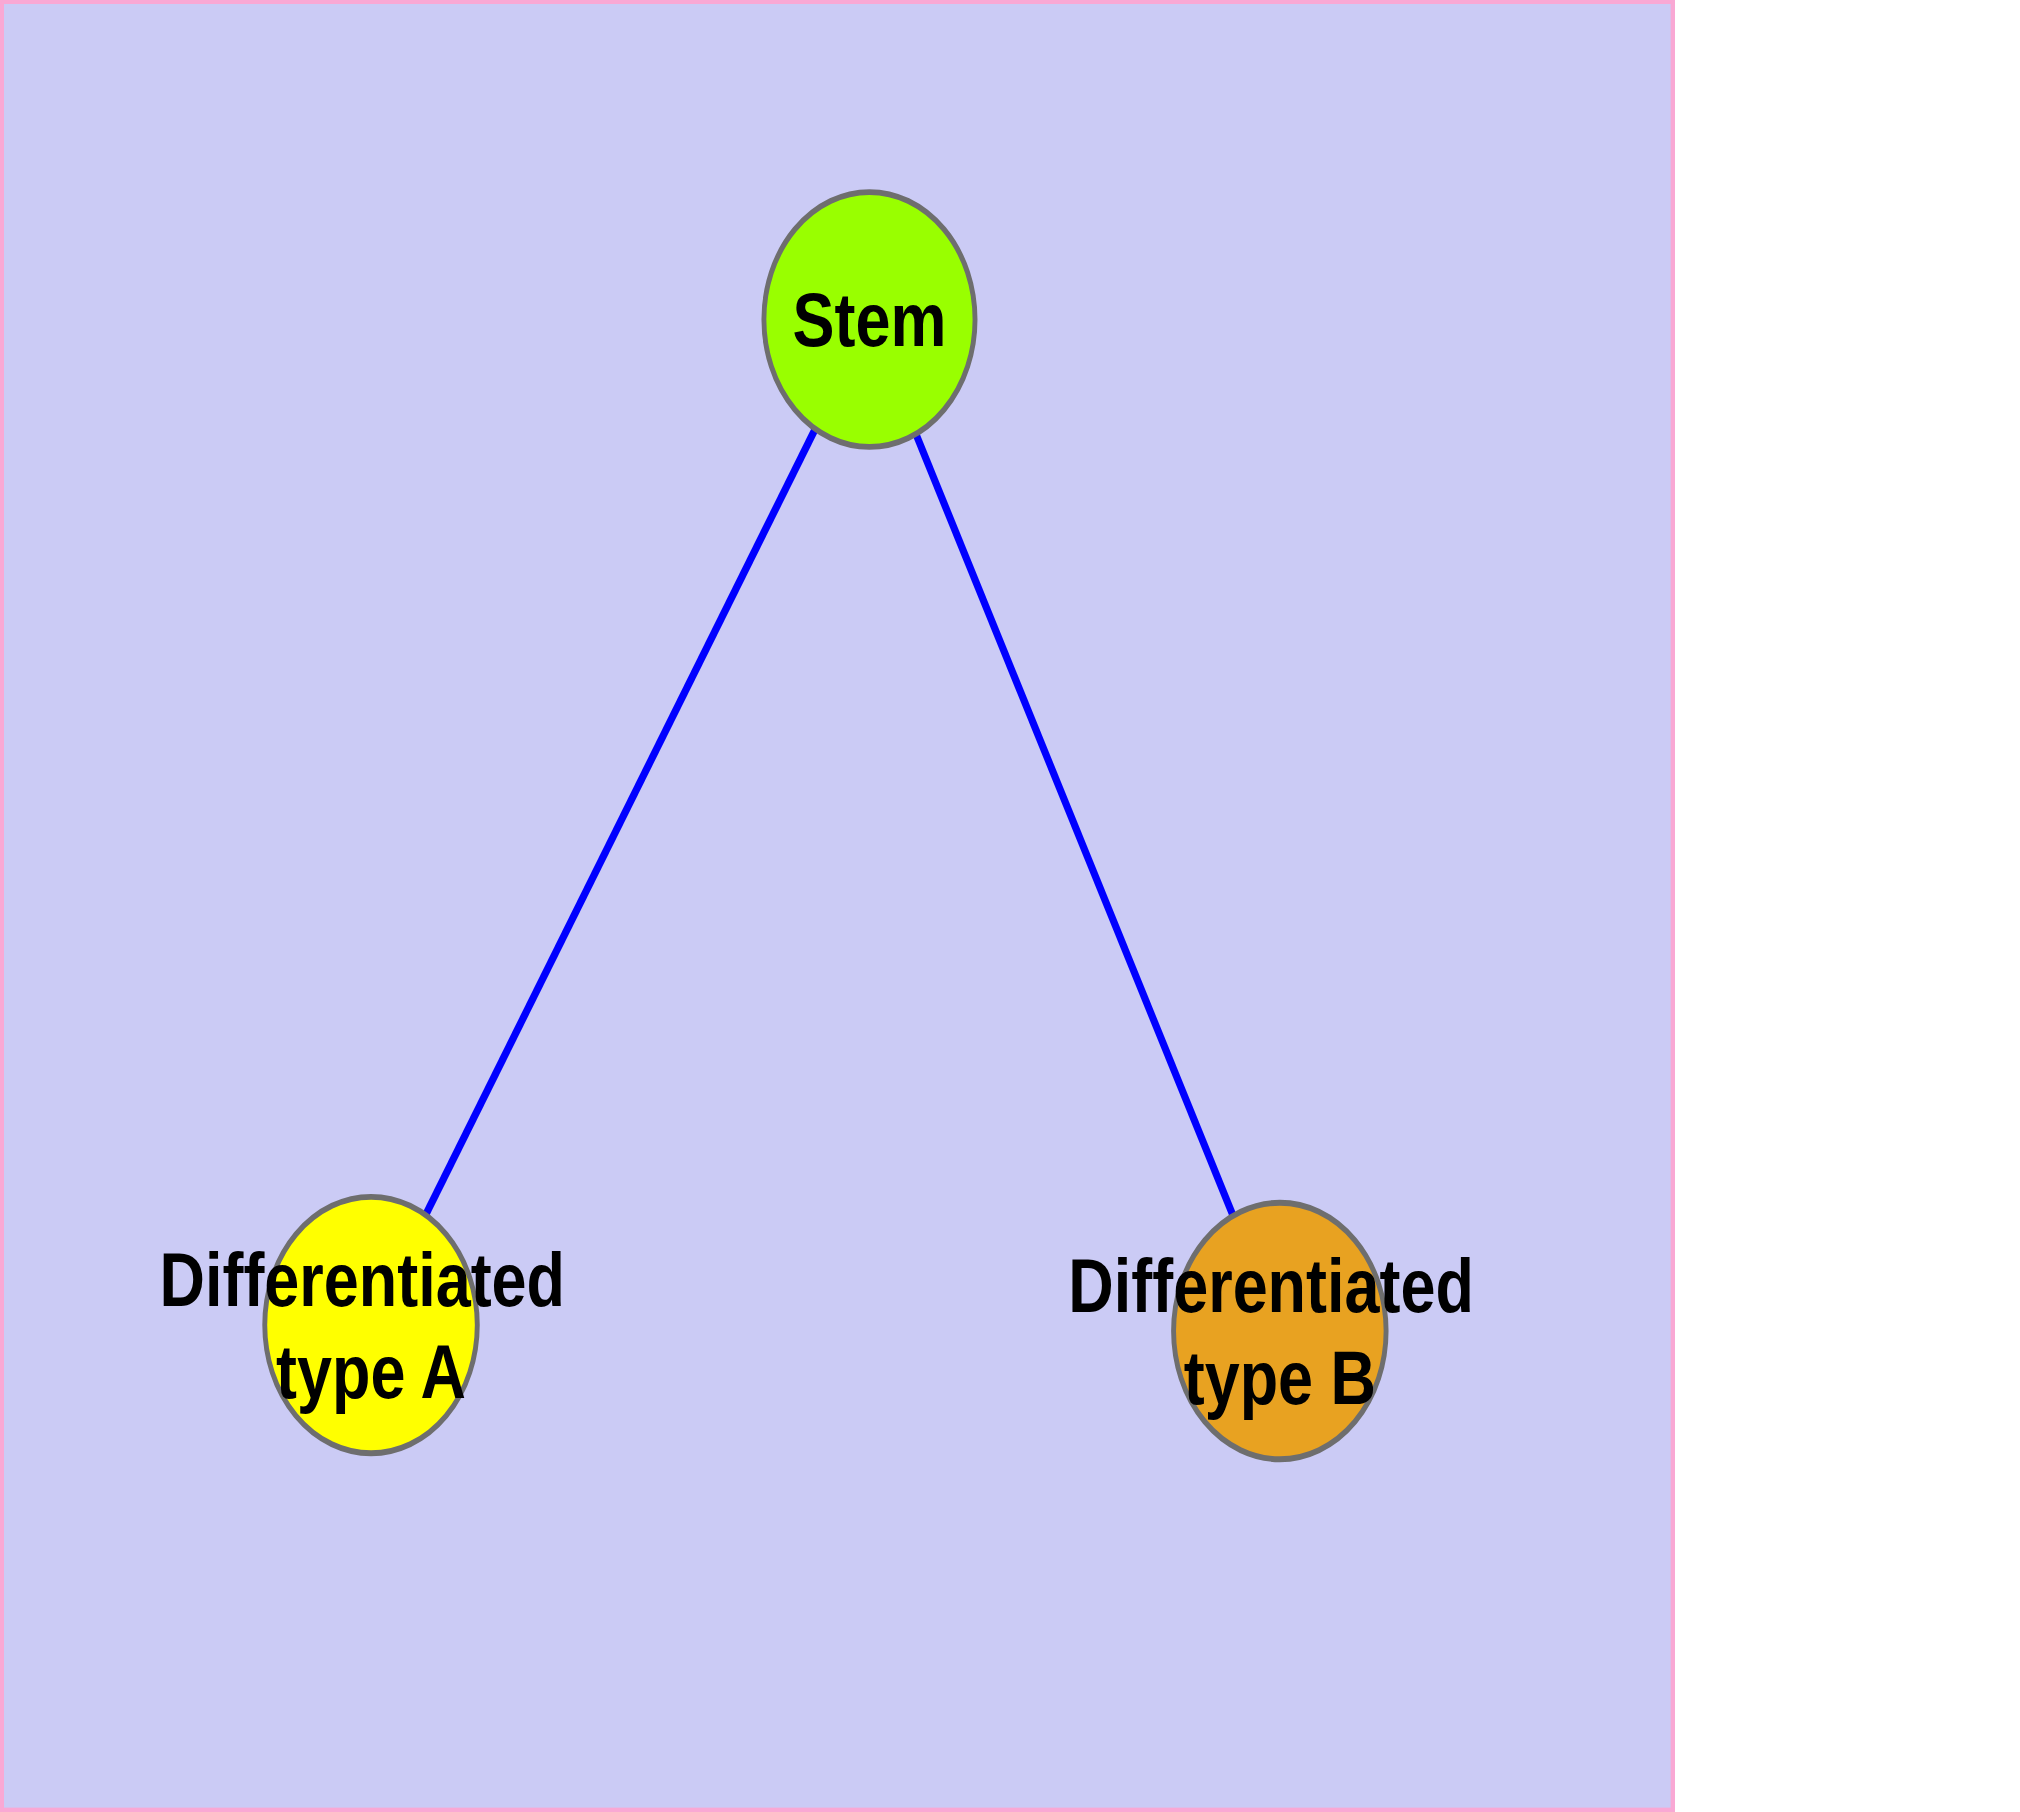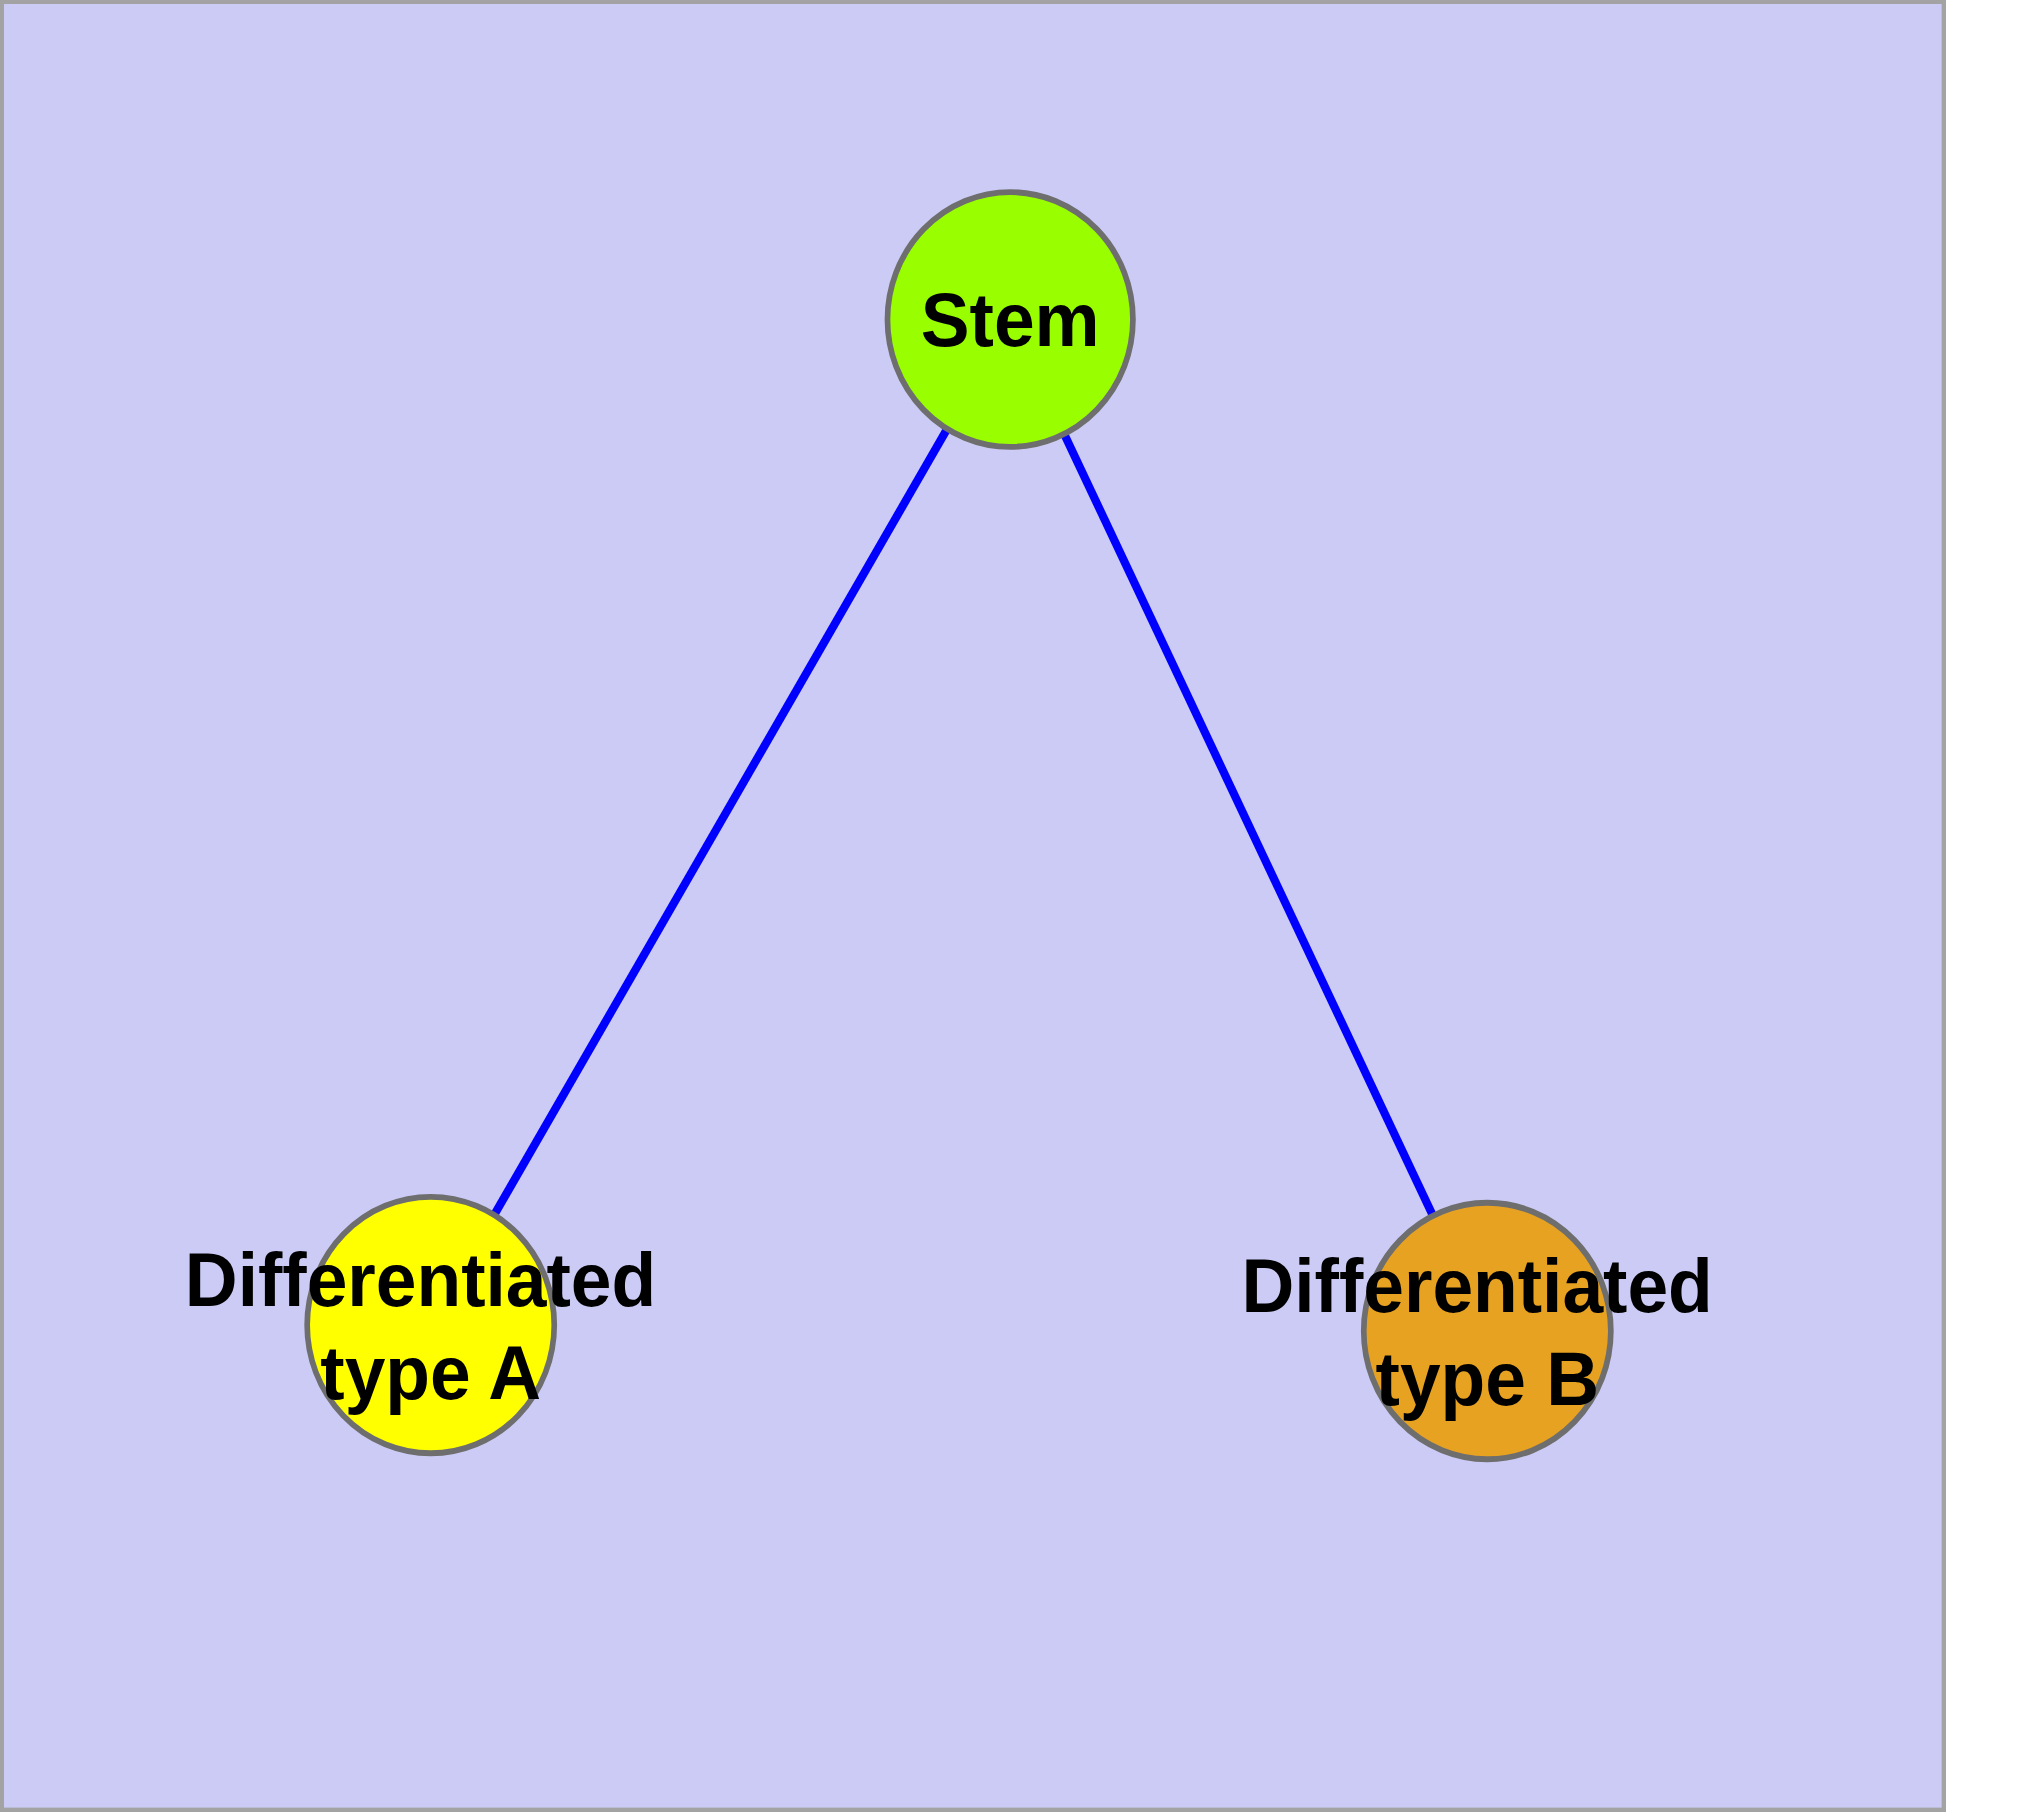--- a/index.html
+++ b/index.html
@@ -1,25 +1,25 @@
 <!DOCTYPE html>
 <html style="font-size:13.6px"><head>
 <meta charset="utf-8">
 <style>
   html, body {
     margin: 0;
     padding: 0;
     background: #ffffff;
   }
   .frame {
-    width: 1946px;
+    width: 1675px;
     height: 1812px;
     box-sizing: border-box;
     padding: 4.2px;
-    background: #a3a3a3;
+    background: #f9a8d4;
   }
   svg {
     display: block;
     width: 100%;
     height: 100%;
   }
   .edge {
     stroke-linecap: butt;
   }
   .node-label {

